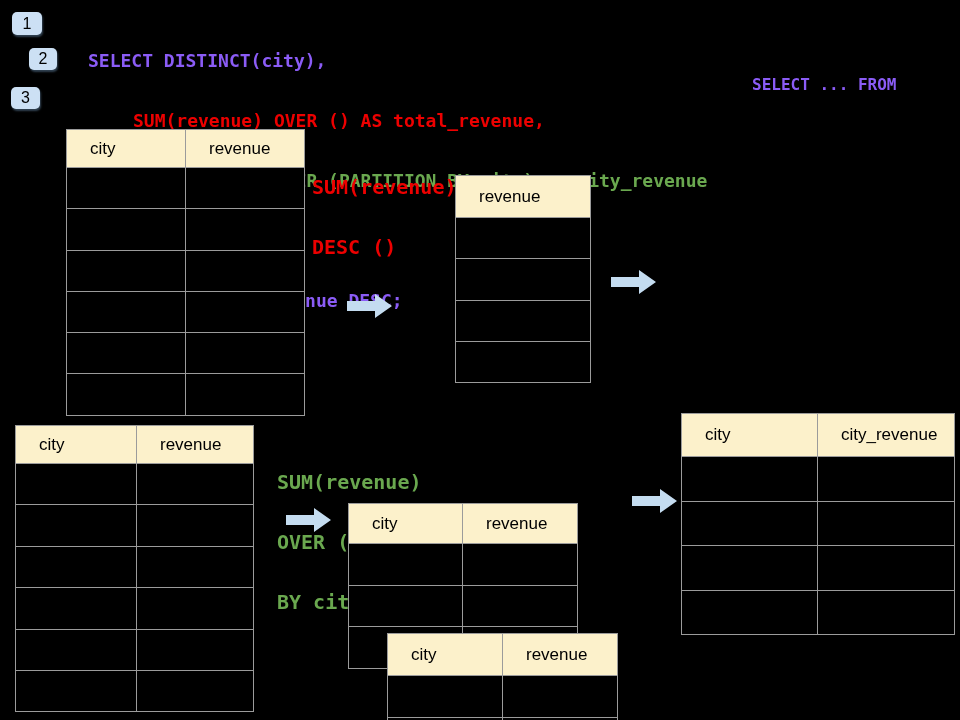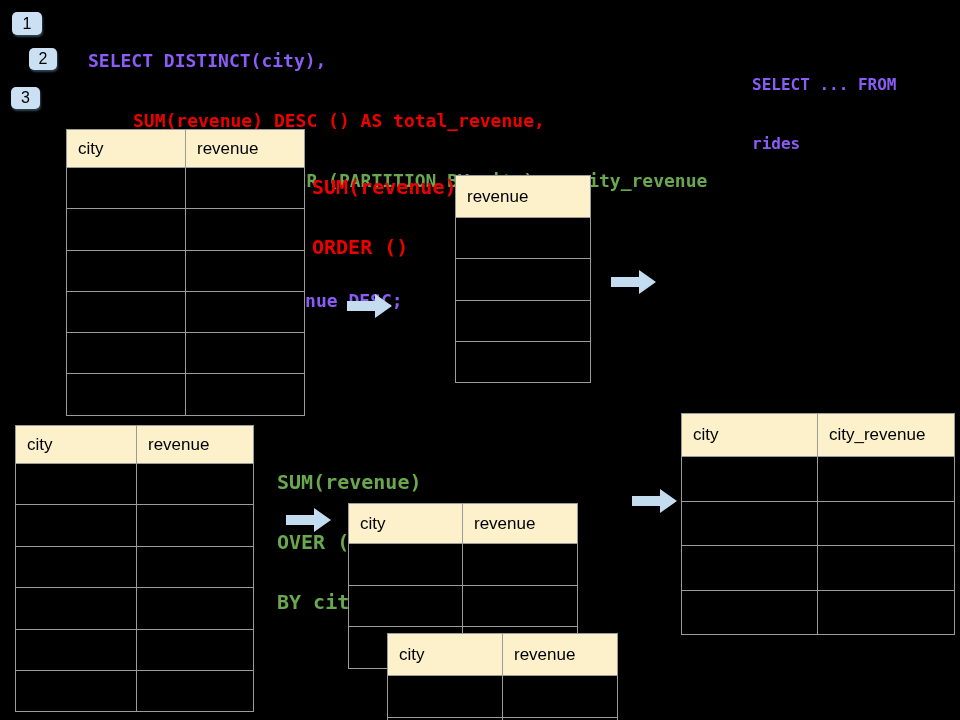--- a/index.html
+++ b/index.html
@@ -25,51 +25,50 @@
     box-shadow:1px 2px 2px rgba(90,120,150,.55);
   }
   
   .tbl{
     position:absolute;display:grid;background:#000;
     border-top:1px solid #9b9b9b;border-left:1px solid #9b9b9b;
   }
   .tbl > div{box-sizing:border-box;border-right:1px solid #9b9b9b;border-bottom:1px solid #9b9b9b;}
   .th{
     background:#FCF1CB;color:#000;font-size:17px;
-    display:flex;align-items:center;padding-left:11px;
+    display:flex;align-items:center;padding-left:23px;
   }
   .overlay{z-index:2;}
   
   .arrow{position:absolute;width:46px;height:26px;}
 </style>
 </head>
 <body>
 
 <div id="canvas">
 
   <div class="badge" style="left:12px;top:12px;width:30px;height:23px;">1</div>
   <div class="badge" style="left:29px;top:48px;width:28px;height:22px;">2</div>
   <div class="badge" style="left:11px;top:87px;width:29px;height:22px;">3</div>
 
   <div class="code" style="left:88px;top:12px;">
     <div class="sql-line c-purple">SELECT DISTINCT(city),</div>
-    <div class="sql-line c-red" style="padding-left:45px;">SUM(revenue) DESC () AS total_revenue,</div>
+    <div class="sql-line c-red" style="padding-left:45px;">SUM(revenue) OVER () AS total_revenue,</div>
     <div class="sql-line c-green" style="padding-left:45px;">SUM(revenue) OVER (PARTITION BY city) as city_revenue</div>
     <div class="sql-line c-purple" style="padding-left:22px;">FROM rides</div>
     <div class="sql-line c-purple" style="padding-left:22px;">ORDER by city_revenue DESC;</div>
   </div>
 
   <div class="code" style="left:752px;top:36px;">
     <div class="note-line c-purple">SELECT ... FROM</div>
-    <div class="note-line c-purple">rides</div>
   </div>
 
   <div class="code" style="left:312px;top:138px;">
     <div class="ann-line c-red">SUM(revenue)</div>
-    <div class="ann-line c-red">ORDER ()</div>
+    <div class="ann-line c-red">DESC ()</div>
   </div>
 
   <div class="code" style="left:277px;top:433px;">
     <div class="ann-line c-green">SUM(revenue)</div>
     <div class="ann-line c-green">OVER (PARTITION</div>
     <div class="ann-line c-green">BY city)</div>
   </div>
 
   <div class="tbl" style="left:66px;top:129px;grid-template-columns:119px 119px;grid-template-rows:38px repeat(6,41.3px);">
     <div class="th">city</div>

